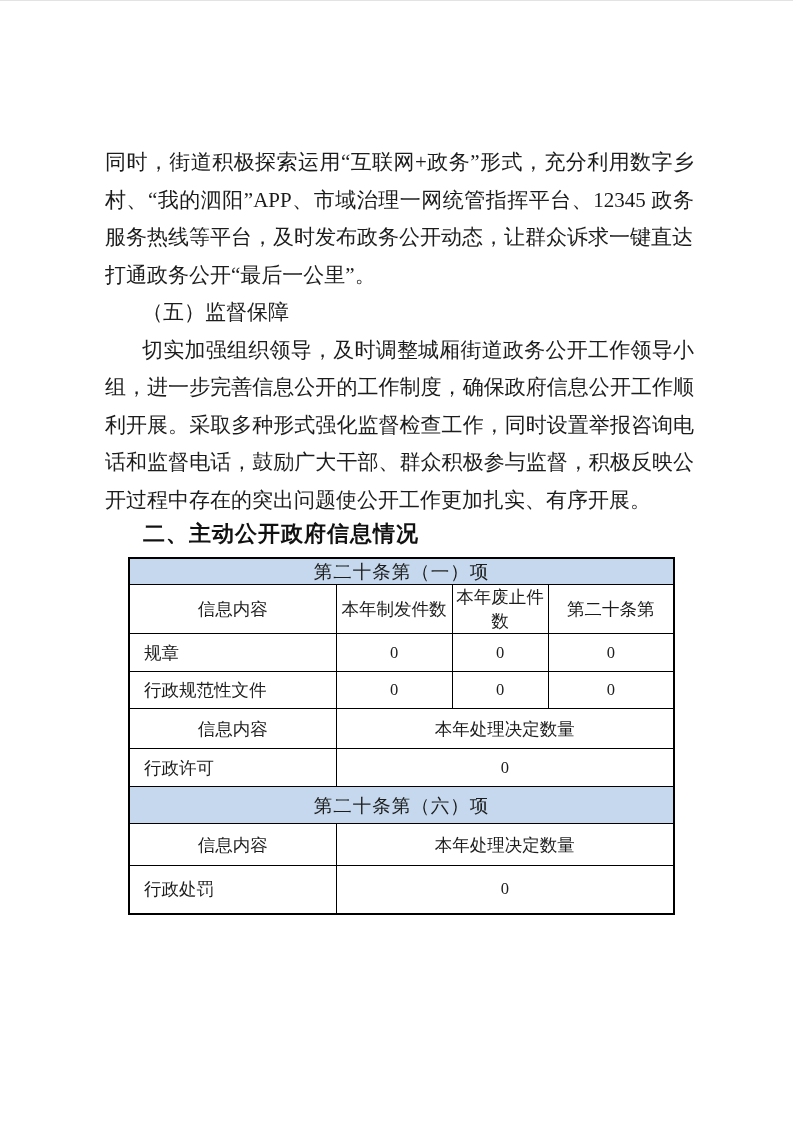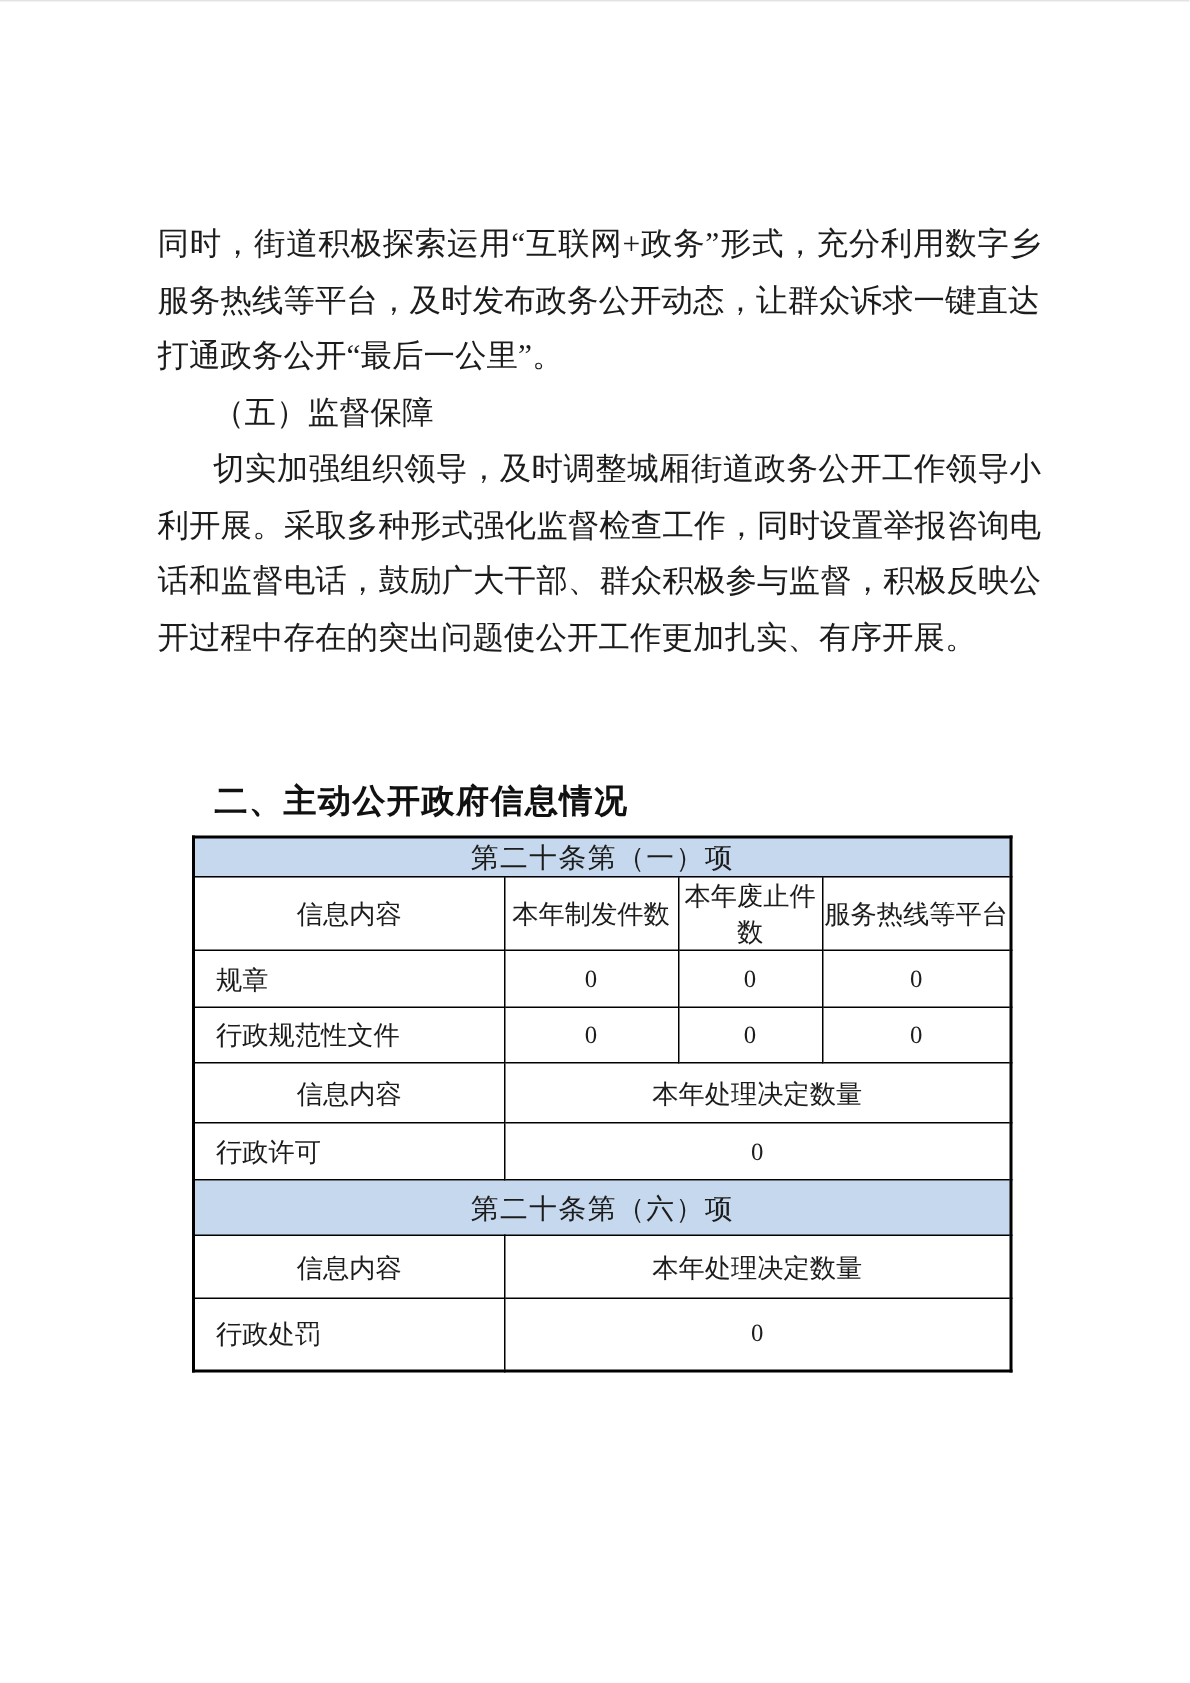--- a/index.html
+++ b/index.html
@@ -83,28 +83,30 @@
   tr.r-band3  { height: 37px; border-radius: 14px; }
   tr.r-head3  { height: 42px; }
   tr.r-data3  { height: 48px; }
 </style>
 </head>
 <body>
 
 <div class="text-block">
   <div class="para">
     <div class="line">同时，街道积极探索运用“互联网+政务”形式，充分利用数字乡</div>
+    <div class="line">村、“我的泗阳”APP、市域治理一网统管指挥平台、12345 政务</div>
     <div class="line">服务热线等平台，及时发布政务公开动态，让群众诉求一键直达，</div>
     <div class="line end">打通政务公开“最后一公里”。</div>
   </div>
   <div class="para">
     <div class="line end firstline">（五）监督保障</div>
   </div>
   <div class="para">
     <div class="line firstline">切实加强组织领导，及时调整城厢街道政务公开工作领导小</div>
+    <div class="line">组，进一步完善信息公开的工作制度，确保政府信息公开工作顺</div>
     <div class="line">利开展。采取多种形式强化监督检查工作，同时设置举报咨询电</div>
     <div class="line">话和监督电话，鼓励广大干部、群众积极参与监督，积极反映公</div>
     <div class="line end">开过程中存在的突出问题使公开工作更加扎实、有序开展。</div>
   </div>
 </div>
 
 <h2 class="section-heading">二、主动公开政府信息情况</h2>
 
 <table class="gov-table">
   <colgroup>
@@ -115,21 +117,21 @@
   </colgroup>
 
   <tbody>
       <tr class="r-band1">
     <td class="band" colspan="4" style="background: rgb(197, 216, 237);">第二十条第（一）项</td>
   </tr>
   <tr class="r-head1">
     <th>信息内容</th>
     <th>本年制发件数</th>
     <th>本年废止件数</th>
-    <th>服务热线等平台</th>
+    <th>第二十条第</th>
   </tr>
   <tr class="r-data1a">
     <td class="label">规章</td>
     <td class="num">0</td>
     <td class="num">0</td>
     <td class="num">0</td>
   </tr>
   <tr class="r-data1b">
     <td class="label">行政规范性文件</td>
     <td class="num">0</td>

